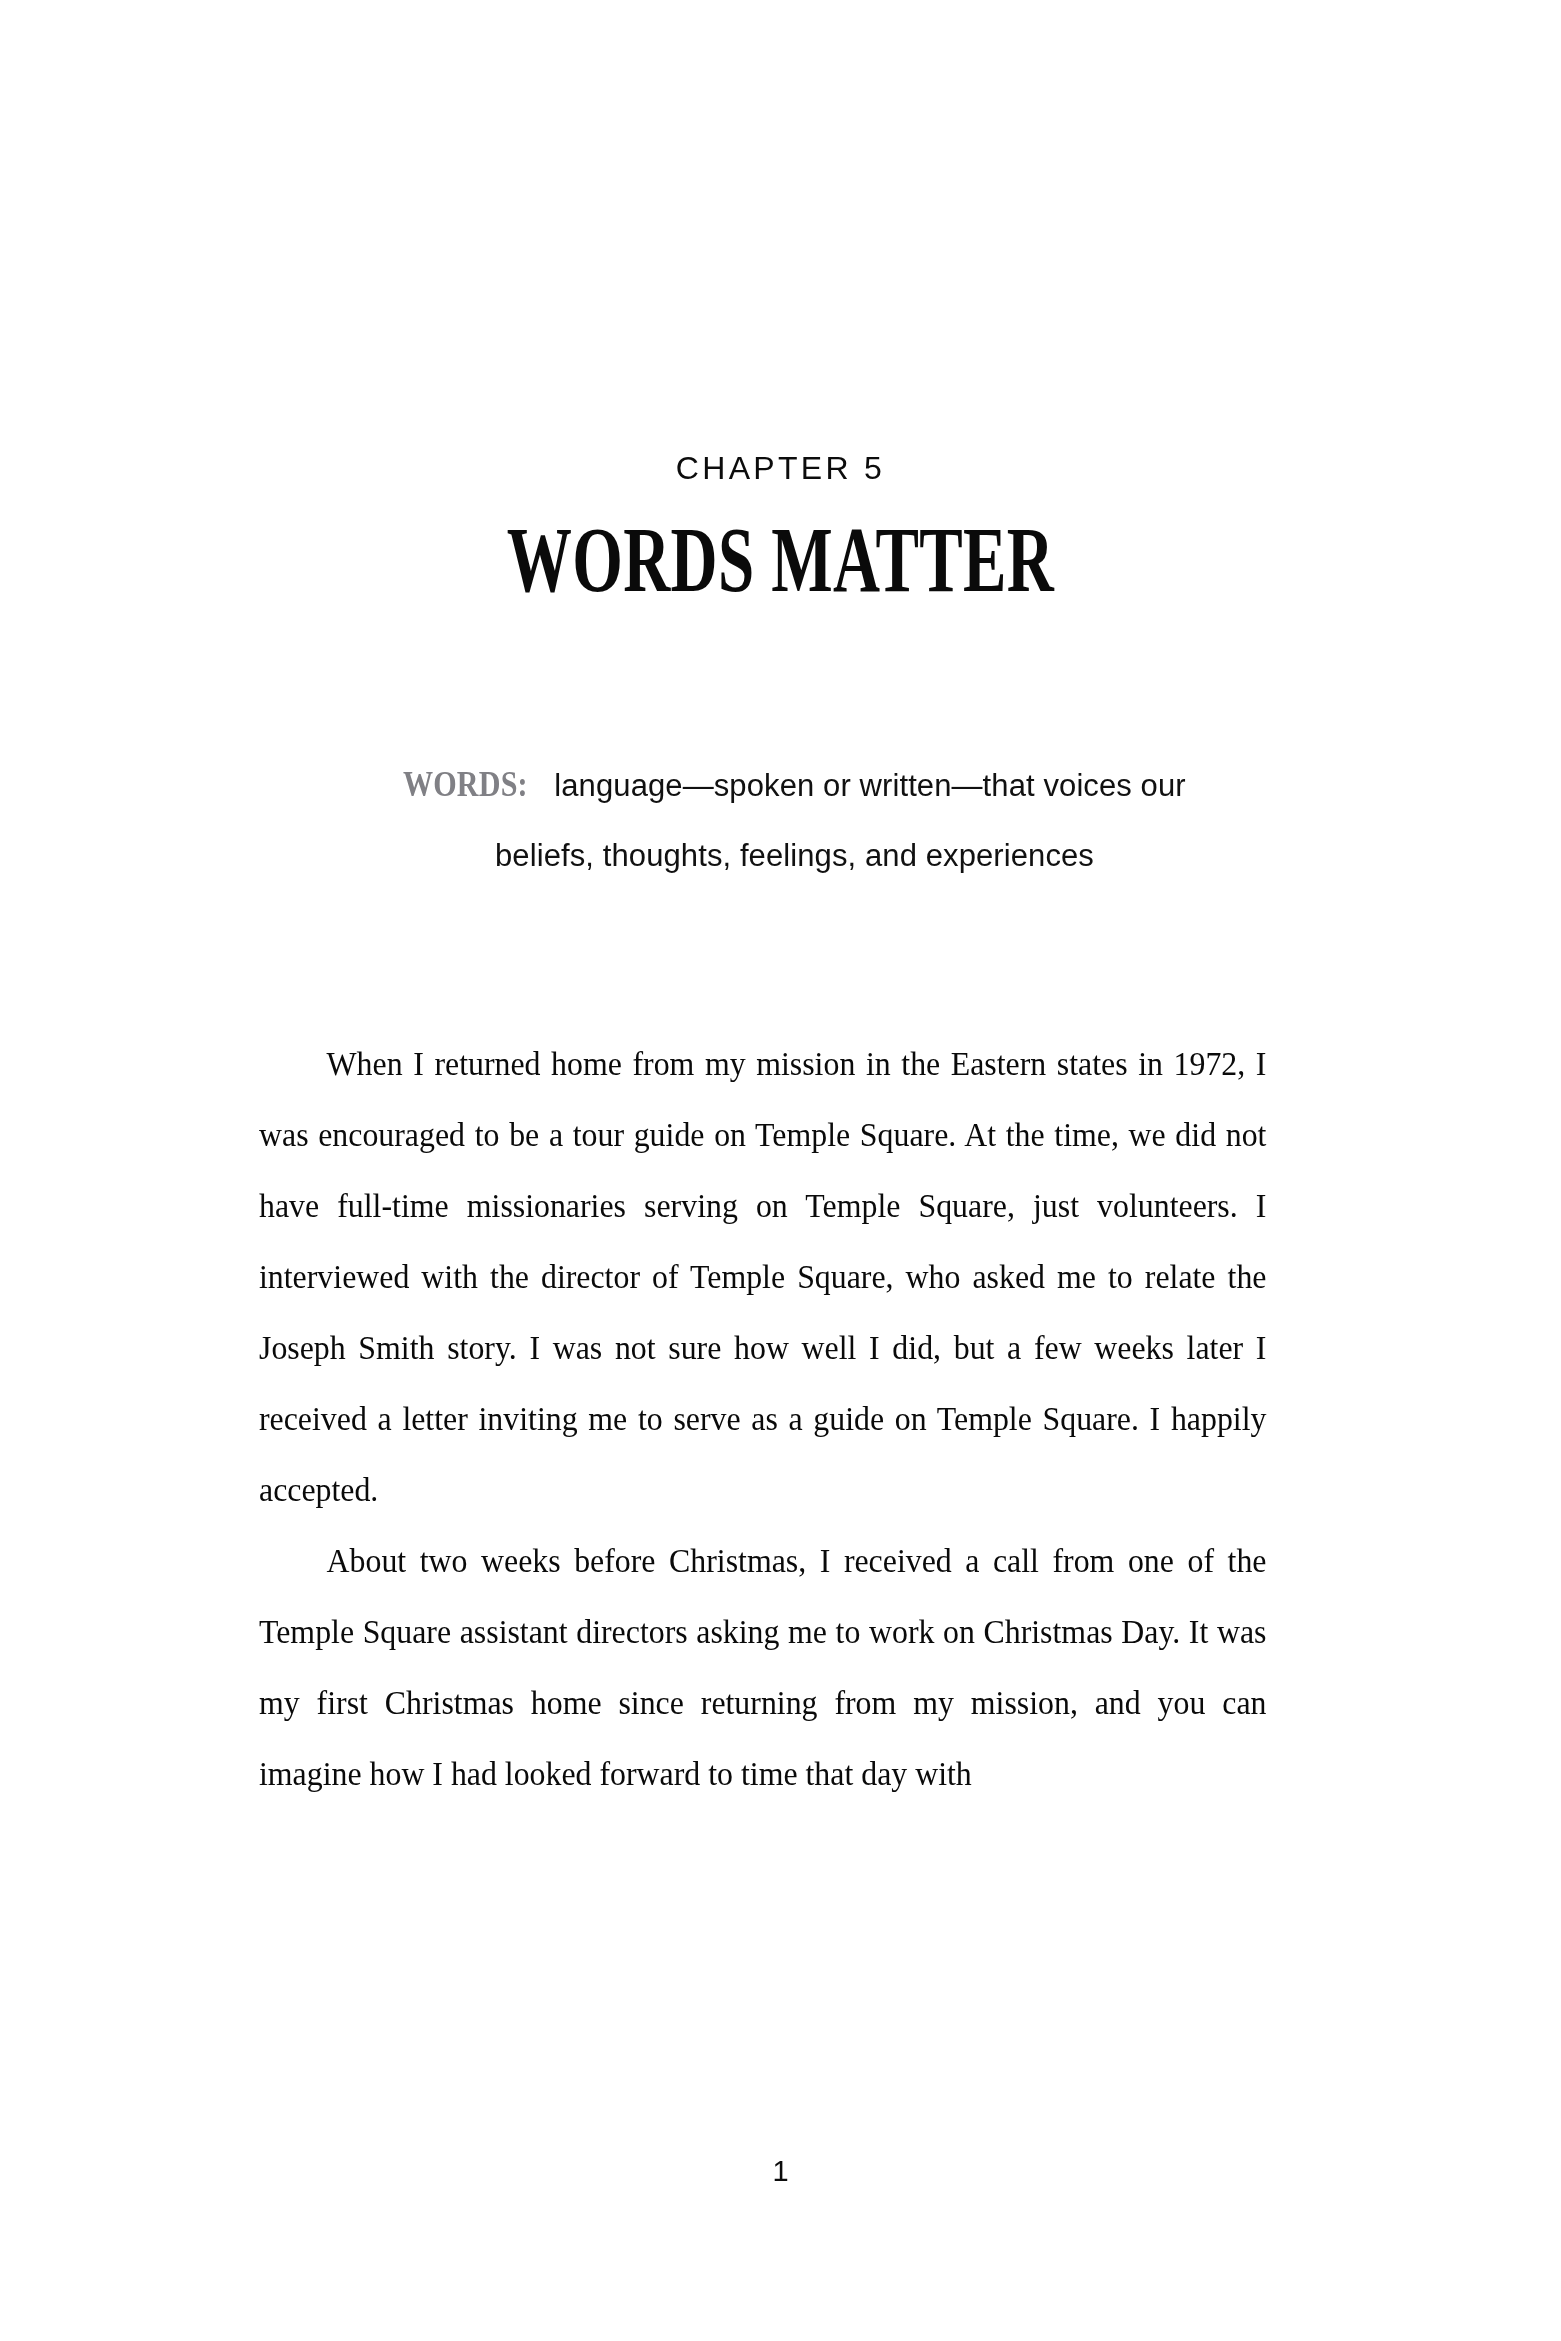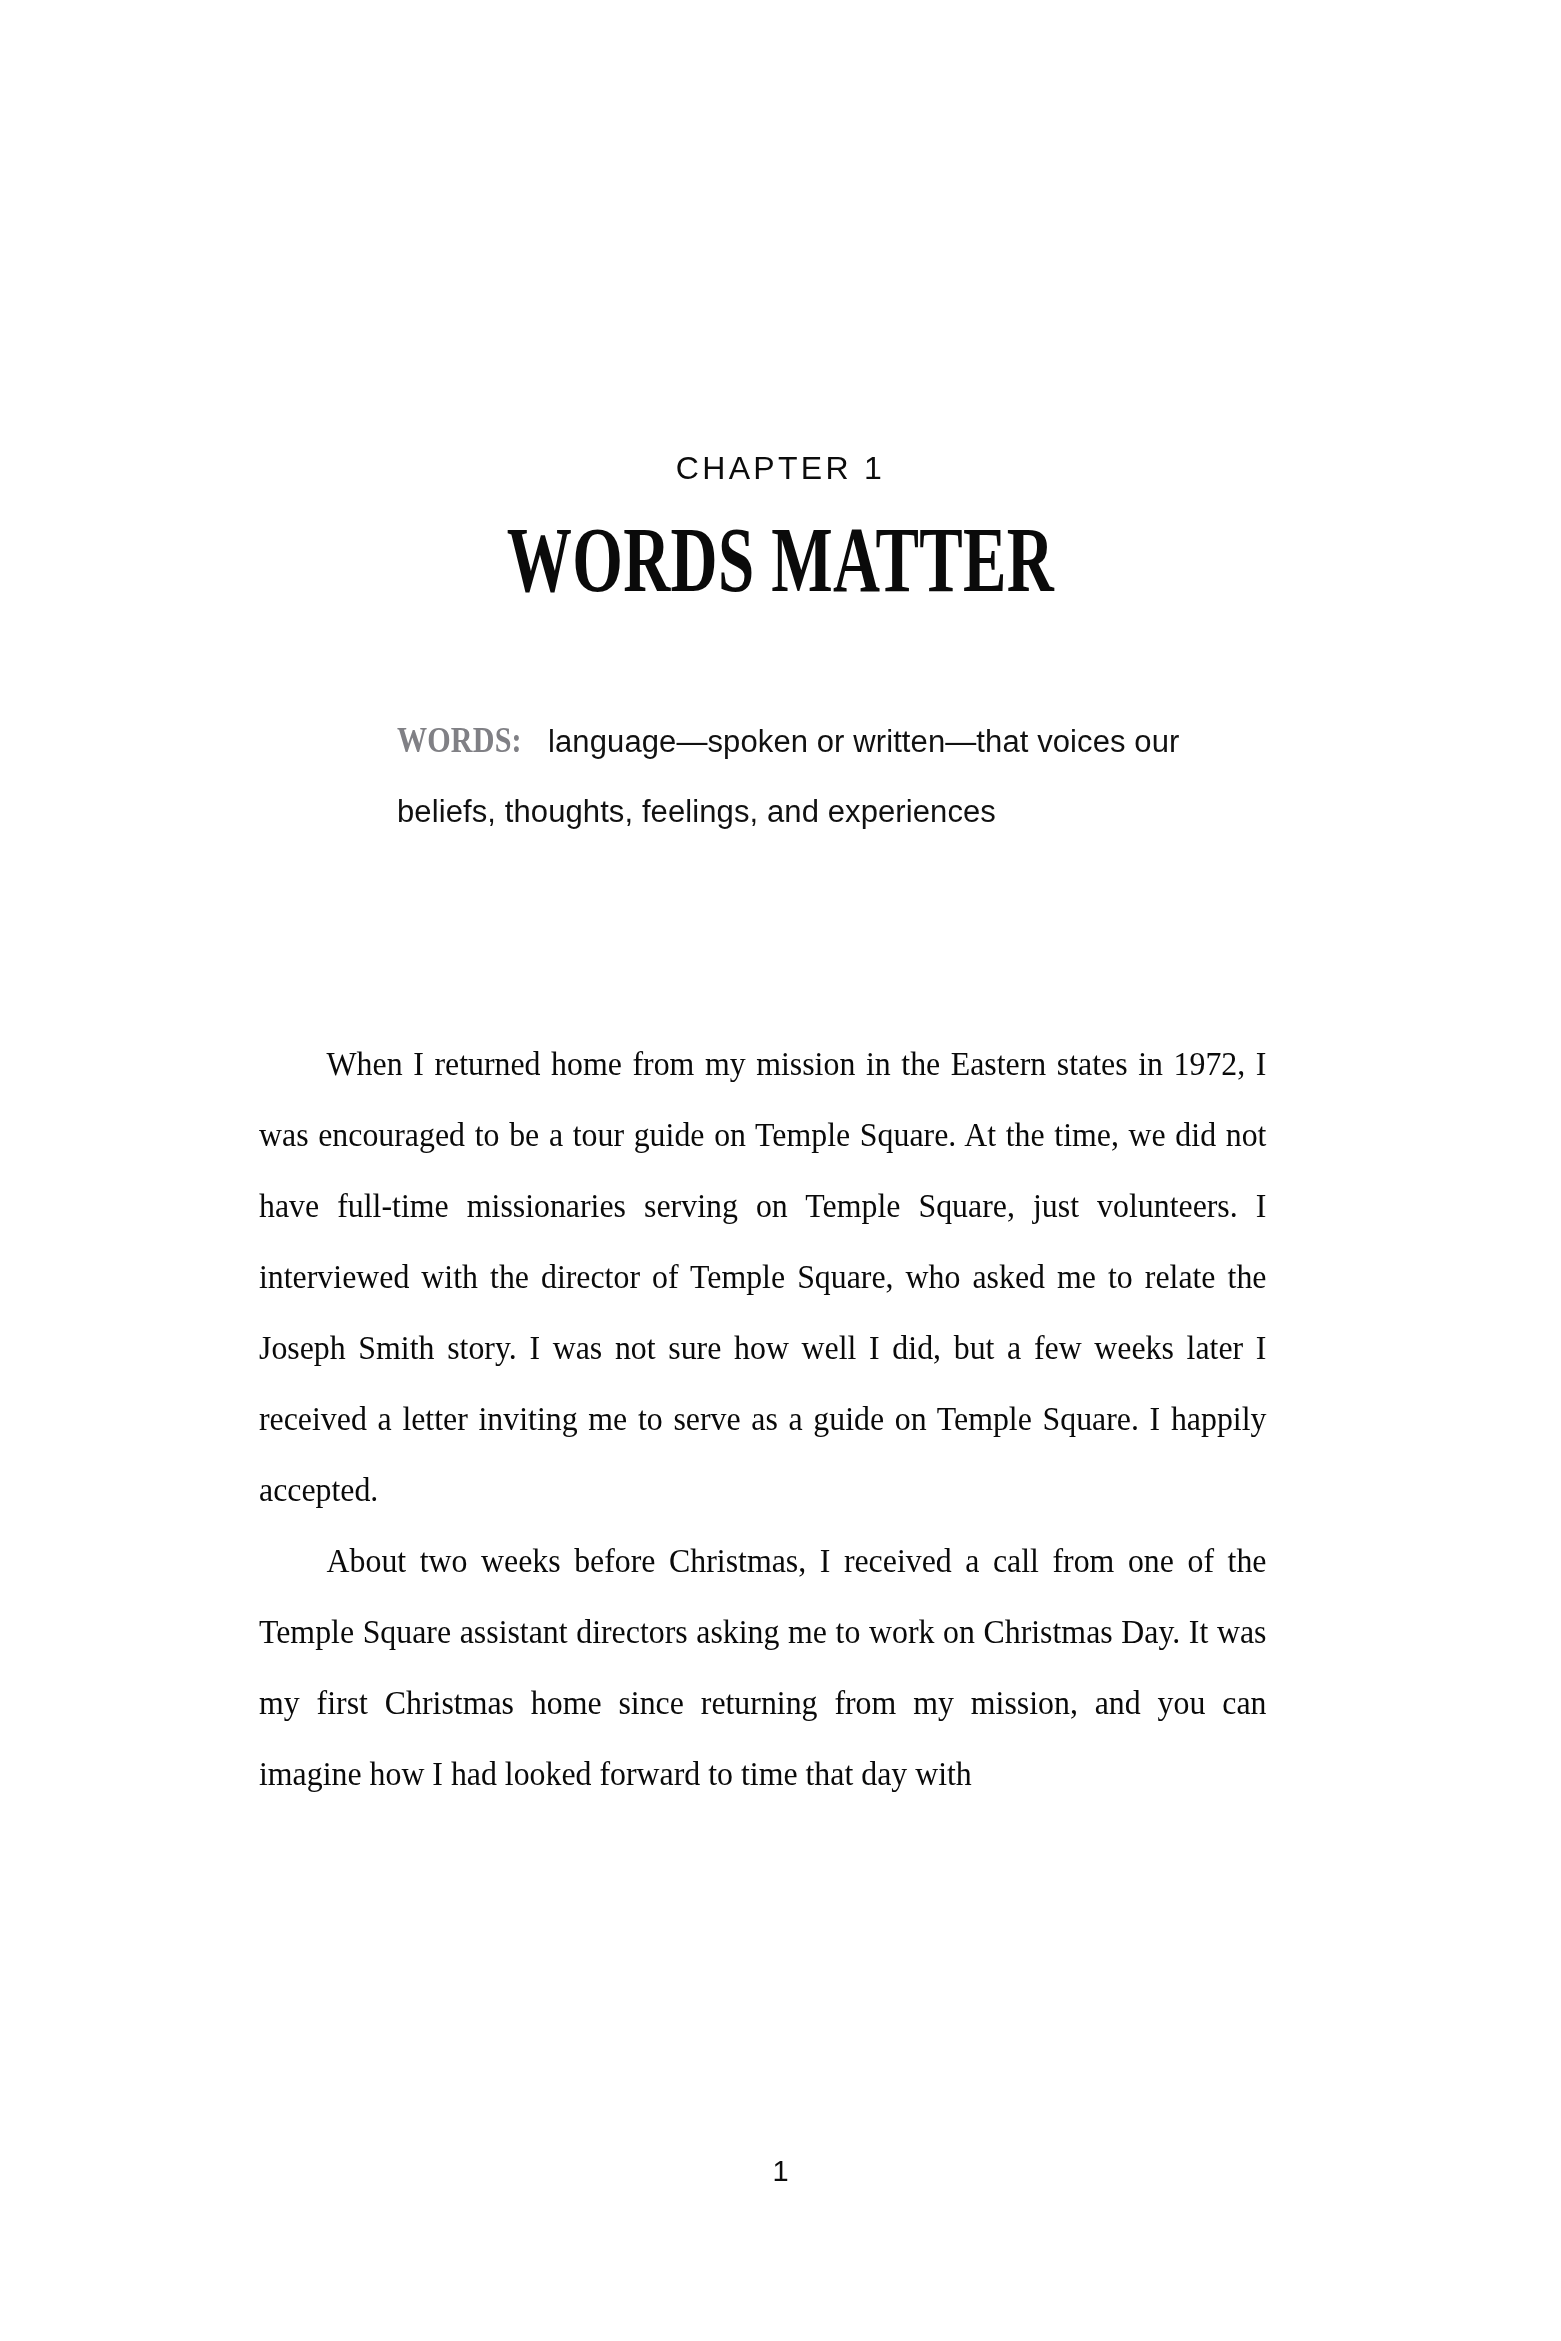--- a/index.html
+++ b/index.html
@@ -51,29 +51,30 @@
     color: #0a0a0a;
     line-height: 1;
     transform: scaleX(0.70);
     transform-origin: 50% 50%;
     white-space: nowrap;
   }
 
   
   .epigraph {
     position: absolute;
-    top: 706px;
+    top: 750px;
     left: 397px;
     width: 795px;
     font-family: "Liberation Sans", sans-serif;
     font-weight: 300;
     font-size: 31px;
     line-height: 70px;
     color: #111111;
     letter-spacing: 0.1px;
+    text-align: center;
   }
   .epigraph .term {
     font-family: "Liberation Serif", serif;
     font-weight: 700;
     font-size: 35px;
     color: #808085;
     letter-spacing: 0.2px;
     display: inline-block;
     transform: scaleX(0.86);
     transform-origin: 0 50%;
@@ -112,21 +113,21 @@
     font-weight: 500;
     color: #0c0c0c;
     line-height: 1;
   }
 </style>
 </head>
 <body>
 
 <div class="page">
 
-  <div class="chapter-label">CHAPTER 1</div>
+  <div class="chapter-label">CHAPTER 5</div>
 
   <div class="chapter-title">WORDS MATTER</div>
 
   <div class="epigraph">
     <span class="term">WORDS:</span><span> language—spoken or written—that voices our beliefs, thoughts, feelings, and experiences</span>
   </div>
 
   <div class="body-copy">
     <p>When I returned home from my mission in the Eastern states in 1972, I was encouraged to be a tour guide on Temple Square. At the time, we did not have full-time missionaries serving on Temple Square, just volunteers. I interviewed with the director of Temple Square, who asked me to relate the Joseph Smith story. I was not sure how well I did, but a few weeks later I received a letter inviting me to serve as a guide on Temple Square. I happily accepted.</p>
     <p>About two weeks before Christmas, I received a call from one of the Temple Square assistant directors asking me to work on Christmas Day. It was my first Christmas home since returning from my mission, and you can imagine how I had looked forward to time that day with</p>

